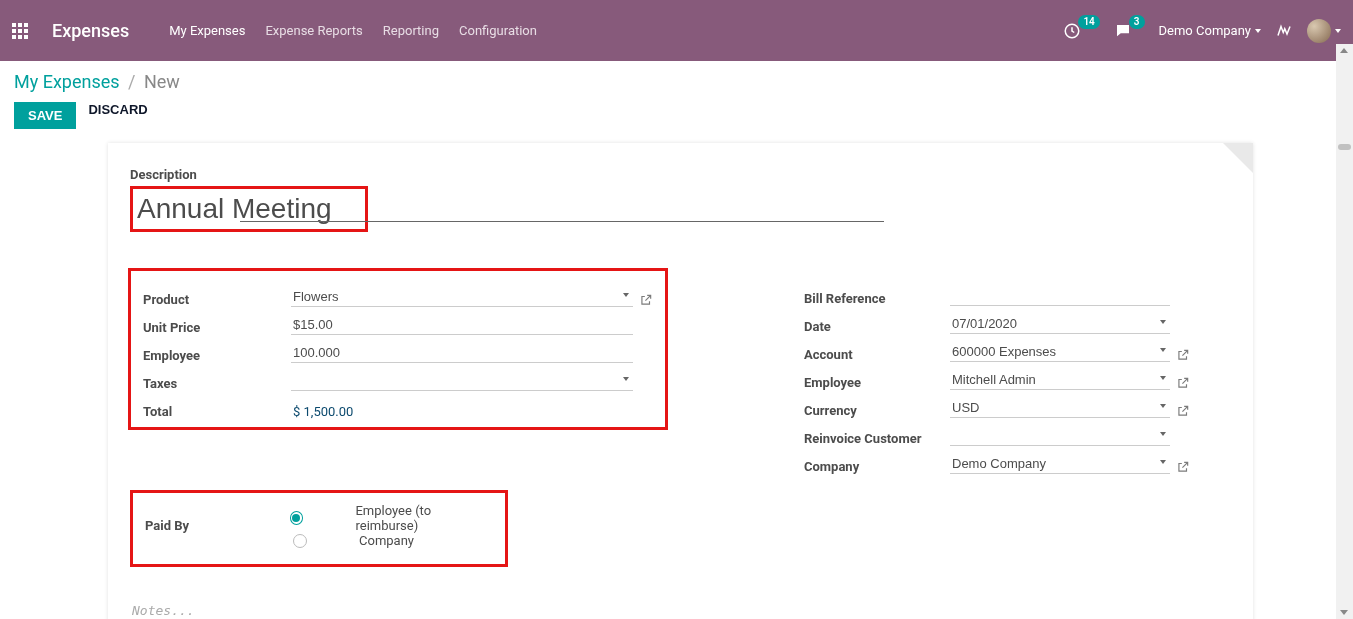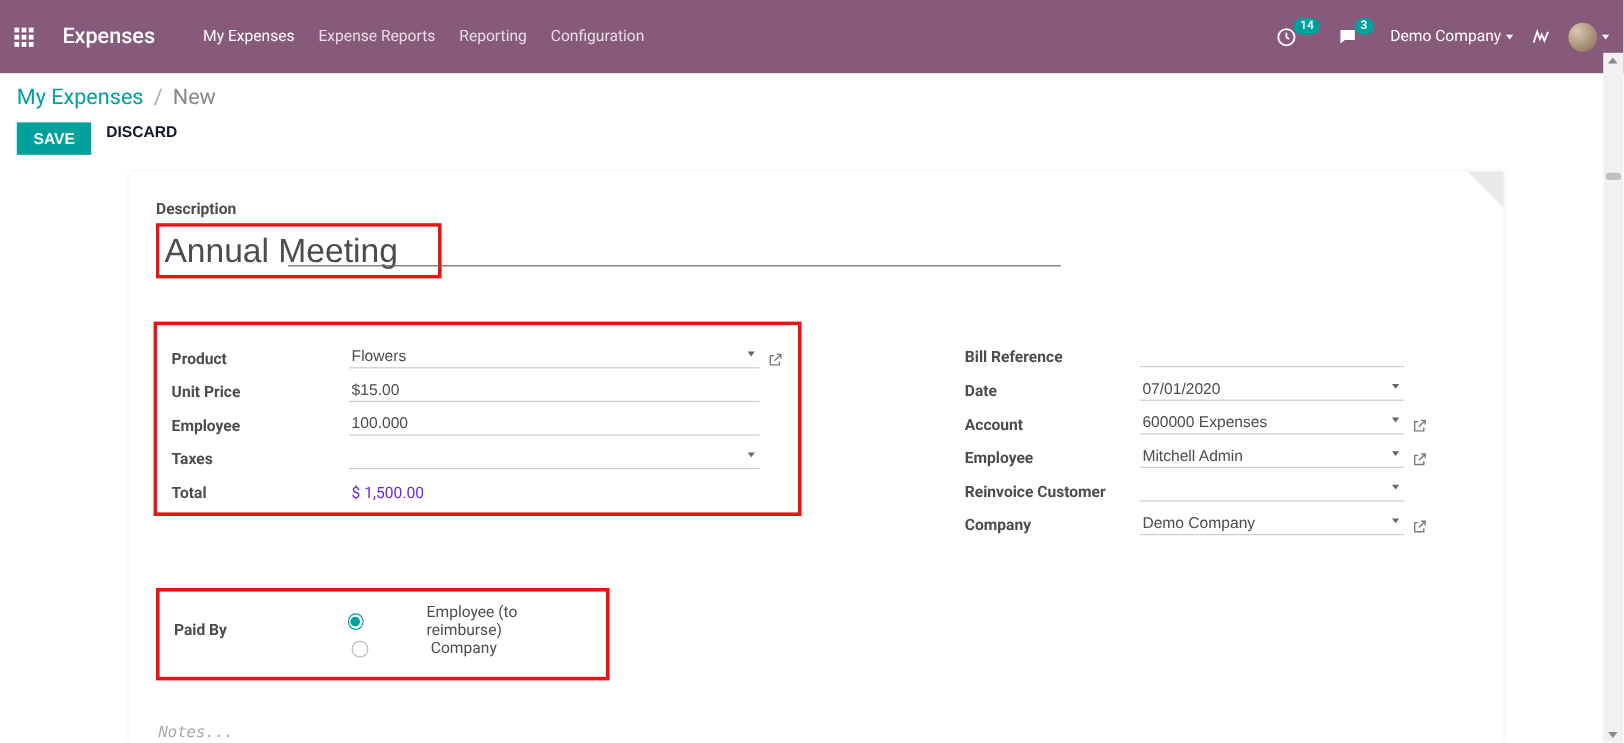--- a/index.html
+++ b/index.html
@@ -47,21 +47,21 @@
 
   .form-row { display: flex; align-items: flex-end; min-height: 28px; margin-bottom: 0; }
   .form-row .lbl { width: 148px; font-weight: 700; color: #4c4c4c; font-size: 13px; }
   .form-row .fld { flex: 1; position: relative; }
   .input-line { border: none; border-bottom: 1px solid #ccc; width: 100%; padding: 2px 18px 2px 2px; font-size: 13px; color: #4c4c4c; outline: none; background: transparent; }
   .input-line.dd { padding-right: 18px; }
   .dd-caret { position: absolute; right: 4px; top: 6px; width: 0; height: 0; border-left: 3px solid transparent; border-right: 3px solid transparent; border-top: 4px solid #666; pointer-events: none; }
   .ext-link { margin-left: 6px; cursor: pointer; display: inline-flex; }
   .ext-link svg { width: 14px; height: 14px; }
 
-  .static-val { padding: 2px; font-size: 13px; color: #6d28d9; }
+  .static-val { padding: 2px; font-size: 13px; color: #0c4a6e; }
 
   .right-col { padding-top: 10px; }
   .right-col .form-row .lbl { width: 146px; }
 
   .paidby-box { border: 3px solid #e51515; padding: 10px 12px 6px; margin-top: 60px; width: 378px; }
   .radio-row { display: flex; align-items: center; margin-bottom: 10px; margin-left: 148px; }
   .radio-first { display: flex; align-items: flex-end; }
   .radio-first .lbl { width: 148px; font-weight: 700; color: #4c4c4c; padding-top: 1px; }
   .radio { width: 14px; height: 14px; border-radius: 50%; border: 1.5px solid #bbb; margin-right: 8px; position: relative; cursor: pointer; }
   .radio.checked { border-color: #00a09d; }
@@ -247,20 +247,32 @@
             <input class="input-line dd" value="Mitchell Admin" style="">
             <span class="dd-caret"></span>
           </div>
           <span class="ext-link">
             <svg viewBox="0 0 24 24" fill="none" stroke="#7b7b7b" stroke-width="2">
                 <path d="M14 4h6v6M20 4l-9 9M18 14v5H5V6h5"></path>
               </svg>
           </span>
         </div>
         <div class="form-row">
+          <div class="lbl">Currency</div>
+          <div class="fld">
+            <input class="input-line dd" value="USD" style="">
+            <span class="dd-caret"></span>
+          </div>
+          <span class="ext-link">
+            <svg viewBox="0 0 24 24" fill="none" stroke="#7b7b7b" stroke-width="2">
+                <path d="M14 4h6v6M20 4l-9 9M18 14v5H5V6h5"></path>
+              </svg>
+          </span>
+        </div>
+        <div class="form-row">
           <div class="lbl">Reinvoice Customer</div>
           <div class="fld">
             <input class="input-line dd" value="" style="">
             <span class="dd-caret"></span>
           </div>
           <span style="width:20px;"></span>
         </div>
         <div class="form-row">
           <div class="lbl">Company</div>
           <div class="fld">

